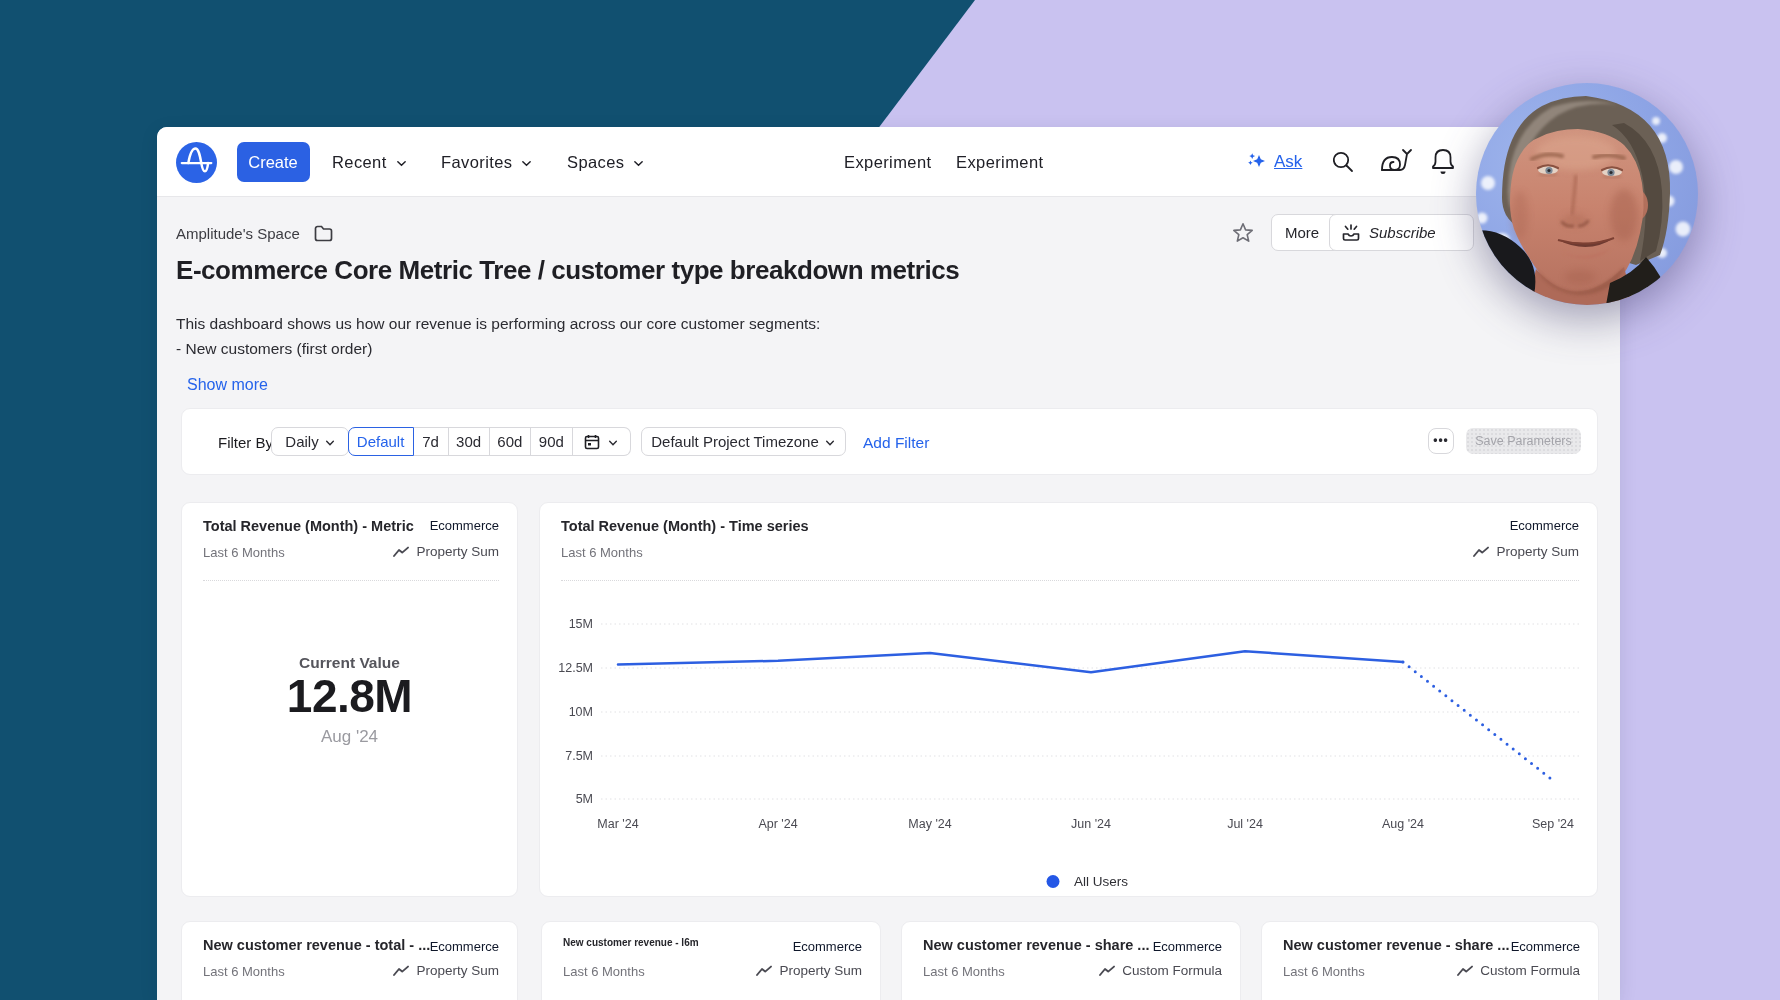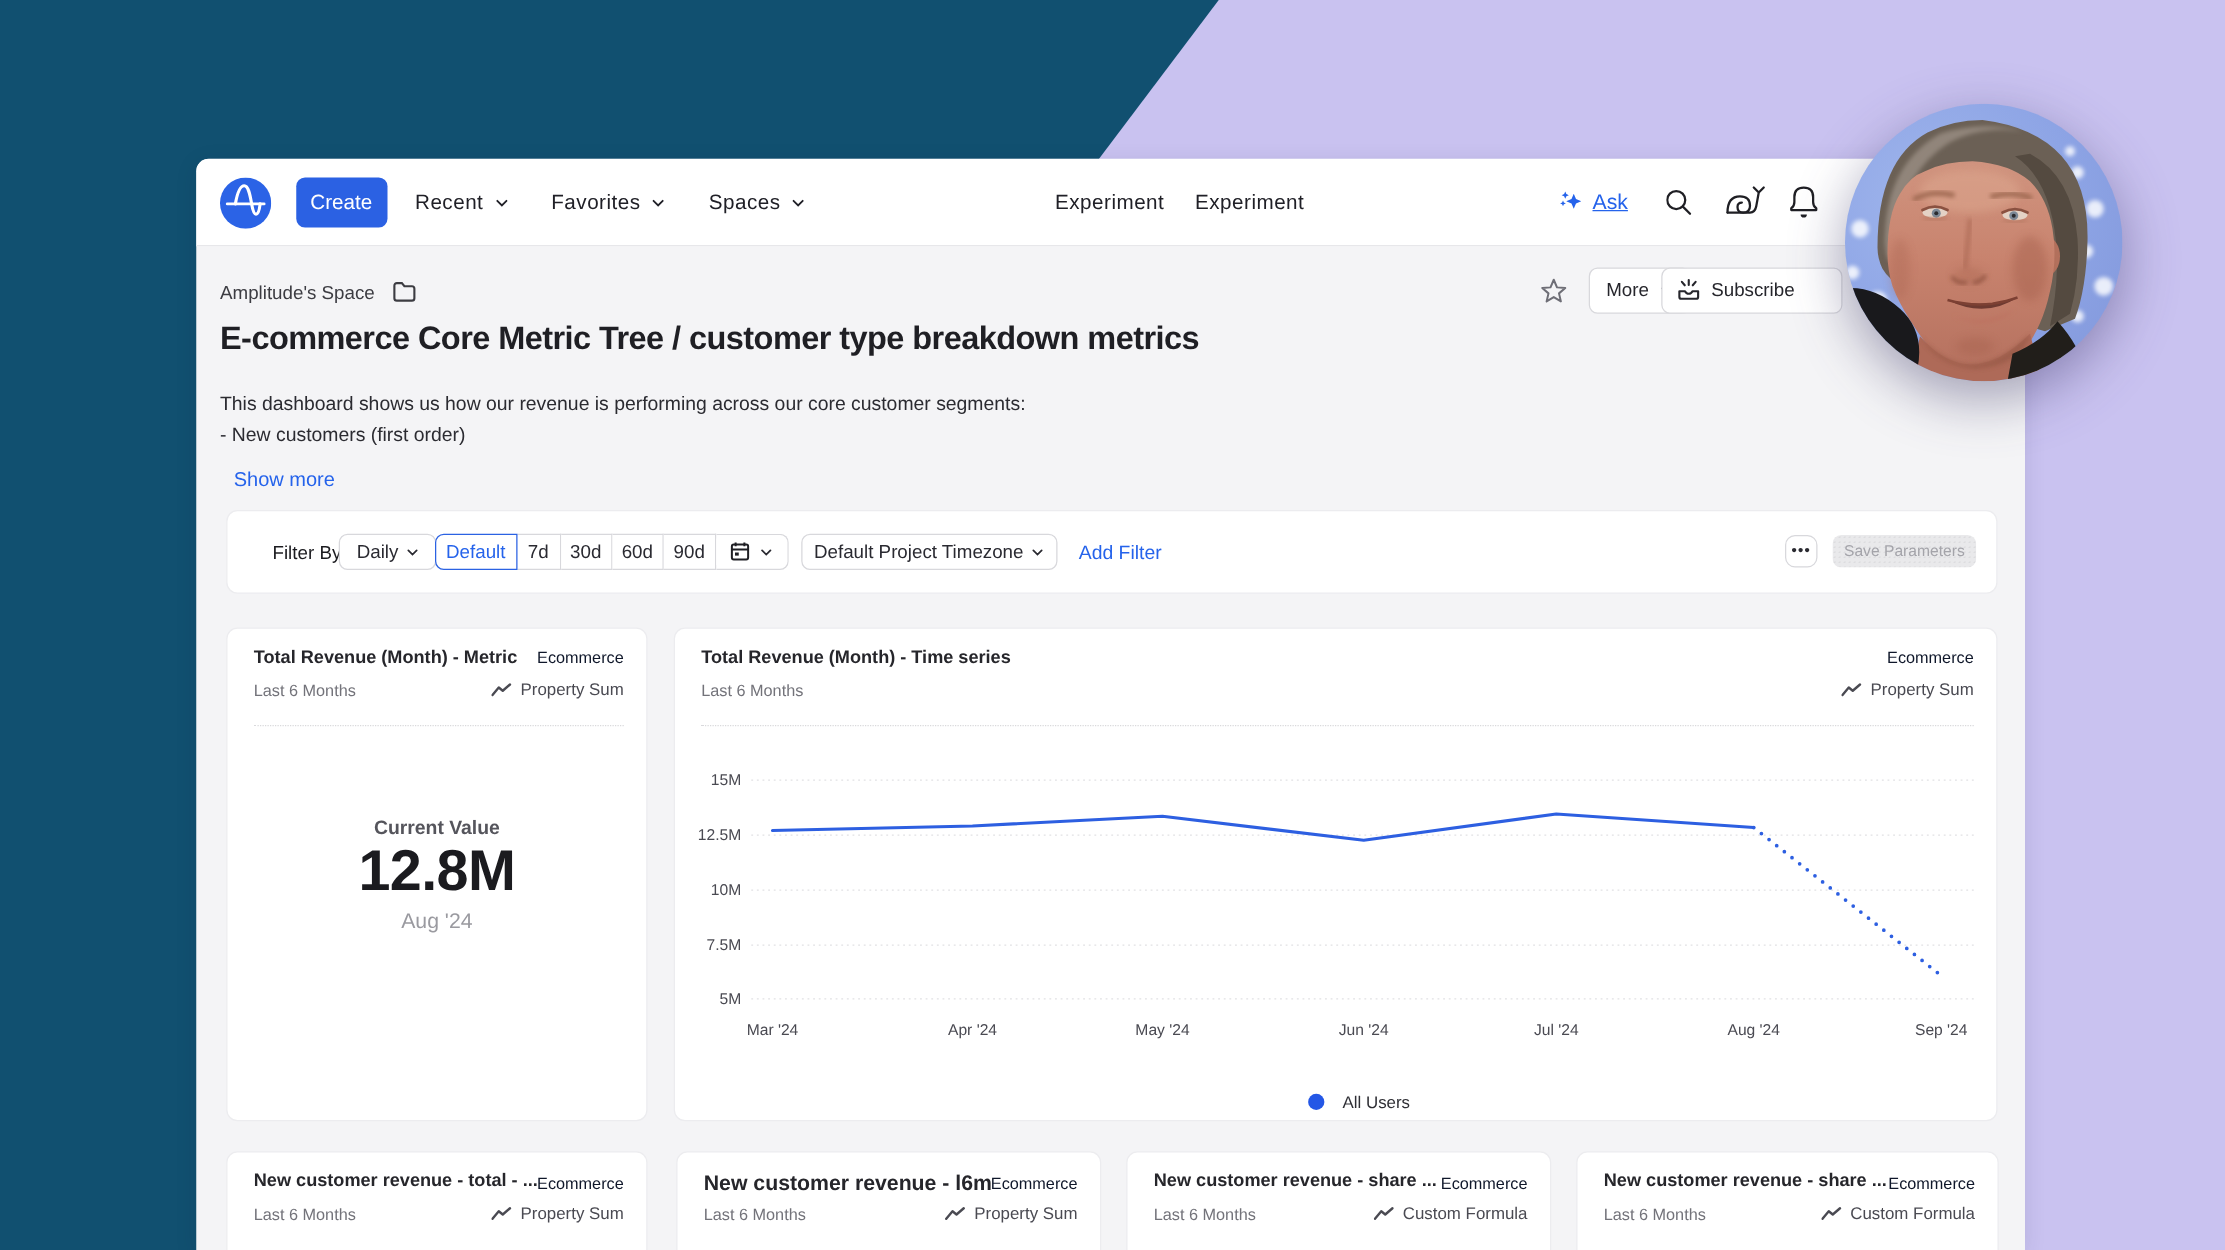--- a/index.html
+++ b/index.html
@@ -28,21 +28,21 @@
 .crumb { position:absolute; left:19px; top:98px; font-size:15px; color:#3c3c42; }
 h1 { position:absolute; left:19px; top:128px; font-size:26px; font-weight:700;
   color:#1f1f24; letter-spacing:-.45px; }
 .desc { position:absolute; left:19px; top:184px; font-size:15.5px; color:#2b2b31;
   line-height:25px; }
 .showmore { position:absolute; left:30px; top:249px; font-size:16px; color:#2563eb; }
 .btn { position:absolute; background:#fff; border:1px solid #d8d8dc; border-radius:7px;
   font-size:15px; color:#26262c; }
 #morebtn { left:1114px; top:87px; width:82px; height:37px; line-height:35px;
   text-align:center; }
-#subbtn { left:1172px; top:87px; width:145px; height:37px; line-height:35px; }
+#subbtn { left:1172px; top:87px; width:145px; height:37px; line-height:35px;font-style:italic; }
 #star { position:absolute; left:1075px; top:95px; }
 
 #fbar { position:absolute; left:24px; top:281px; width:1417px; height:67px;
   background:#fff; border:1px solid #ececef; border-radius:9px; }
 #fbar .lbl { position:absolute; top:25px; font-size:15px; }
 .fbtn { position:absolute; top:18px; height:29px; background:#fff;
   border:1px solid #d8d8dc; border-radius:7px; font-size:15px; color:#2a2a31;
   line-height:27px; text-align:center; }
 .seg { border-radius:0; border-left:none; }
 
@@ -205,21 +205,21 @@
       <div class="ctitle" style="font-size:14.5px">New customer revenue - total - ...</div>
       <div class="csub">Last 6 Months</div>
       <div class="ecom" style="top:17px">Ecommerce</div>
       <div class="psum"><svg class="zig" width="17" height="12" viewBox="0 0 17 12">
             <path d="M1 10 L6 4 l3.2 2.6 L15 1.6" fill="none" stroke="#4a4a52" stroke-width="1.9" stroke-linecap="round" stroke-linejoin="round"></path>
           </svg>Property Sum</div>
     </div>
   </div>
   <div class="card" style="left:384px;top:794px;width:340px;height:206px">
     <div class="chead" style="border-bottom:none">
-      <div class="ctitle" style="font-size:17px">New customer revenue - l6m</div>
+      <div class="ctitle" style="font-size:10px">New customer revenue - l6m</div>
       <div class="csub">Last 6 Months</div>
       <div class="ecom" style="top:17px">Ecommerce</div>
       <div class="psum"><svg class="zig" width="17" height="12" viewBox="0 0 17 12">
             <path d="M1 10 L6 4 l3.2 2.6 L15 1.6" fill="none" stroke="#4a4a52" stroke-width="1.9" stroke-linecap="round" stroke-linejoin="round"></path>
           </svg>Property Sum</div>
     </div>
   </div>
   <div class="card" style="left:744px;top:794px;width:340px;height:206px">
     <div class="chead" style="border-bottom:none">
       <div class="ctitle" style="font-size:14.5px">New customer revenue - share ...</div>

